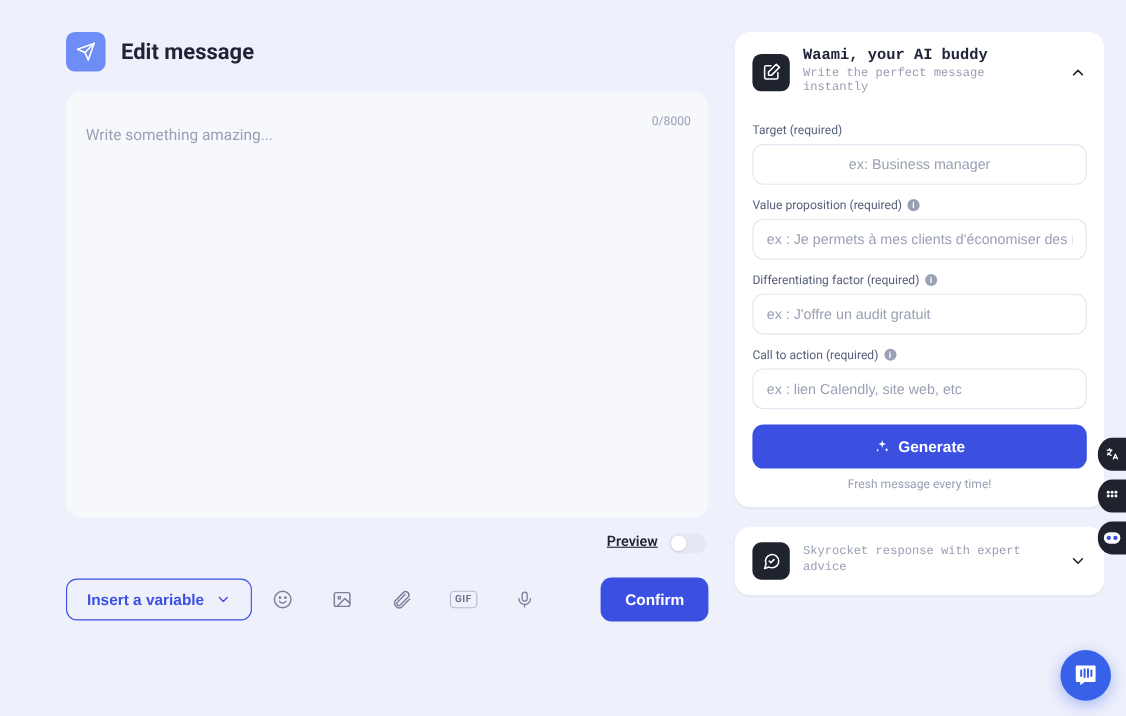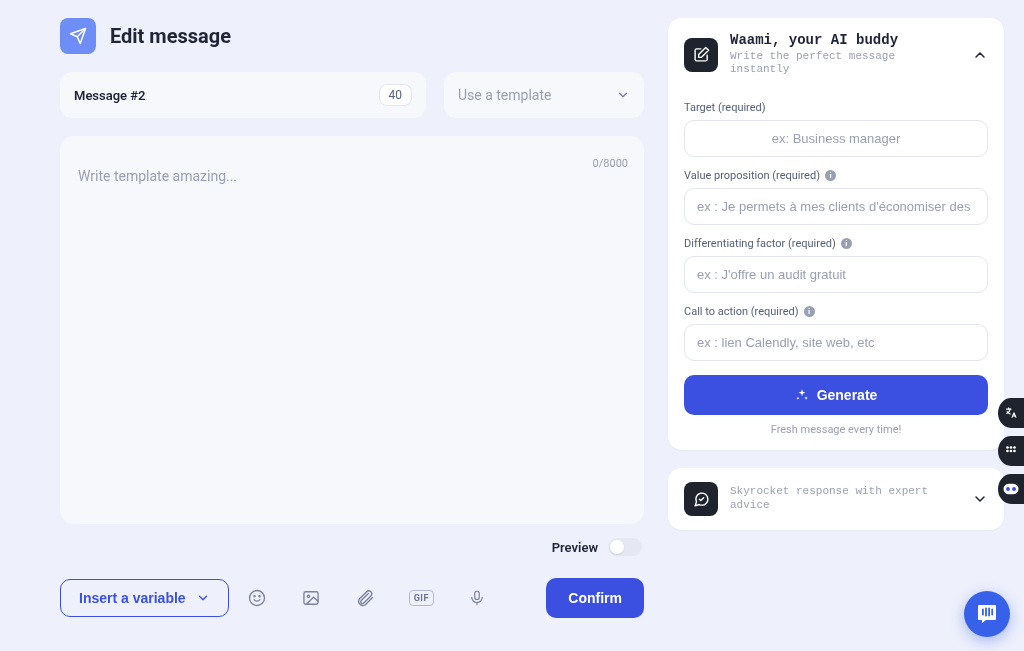--- a/index.html
+++ b/index.html
@@ -21,21 +21,21 @@
     font-family: -apple-system, BlinkMacSystemFont, "Segoe UI", Roboto, Helvetica, Arial, sans-serif;
     background: var(--bg);
     color: var(--text-dark);
     width: 1024px;
     height: 651px;
     overflow: hidden;
     position: relative;
   }
   .layout {
     display: flex;
-    padding: 18px 20px 0 60px;
+    padding: 29px 20px 0 60px;
     gap: 24px;
     height: 100%;
     border-radius: 14px;
   }
   
   .left {
     flex: 1;
     display: flex;
     flex-direction: column;
   }
@@ -112,25 +112,25 @@
     font-size: 11px;
     color: var(--text-light);
   }
   .editor-placeholder {
     margin-top: 18px;
     font-size: 14px;
     color: var(--text-light);
   }
   .preview-row {
     display: flex;
-    align-items: center;
     justify-content: flex-end;
     gap: 10px;
     margin-top: 14px;
     padding-right: 2px;
+    text-decoration: underline;
   }
   .preview-label {
     font-size: 13px;
     font-weight: 600;
     color: var(--text-dark);
   }
   .toggle {
     width: 34px; height: 18px;
     background: var(--pill);
     border-radius: 9px;
@@ -360,36 +360,24 @@
     <div class="title-row">
       <div class="title-icon">
         <svg width="18" height="18" viewBox="0 0 24 24" fill="none" stroke="currentColor" stroke-width="2" stroke-linecap="round" stroke-linejoin="round">
             <path d="M22 2 11 13"></path>
             <path d="M22 2 15 22l-4-9-9-4 20-7z"></path>
           </svg>
       </div>
       <div class="title-text">Edit message</div>
     </div>
 
-    <div class="row-two">
-      <div class="msg-pill">
-        <span class="msg-label">Message #2</span>
-        <span class="msg-num">40</span>
-      </div>
-      <div class="template-select">
-        <span>Use a template</span>
-        <svg width="14" height="14" viewBox="0 0 24 24" fill="none" stroke="#7a8199" stroke-width="2" stroke-linecap="round" stroke-linejoin="round">
-            <polyline points="6 9 12 15 18 9"></polyline>
-          </svg>
-      </div>
-    </div>
 
     <div class="editor">
       <div class="counter">0/8000</div>
-      <div class="editor-placeholder">Write template amazing...</div>
+      <div class="editor-placeholder">Write something amazing...</div>
     </div>
 
     <div class="preview-row">
       <span class="preview-label">Preview</span>
       <div class="toggle"></div>
     </div>
 
     <div class="bottom-row">
       <div class="left-tools">
         <button class="insert-btn">

